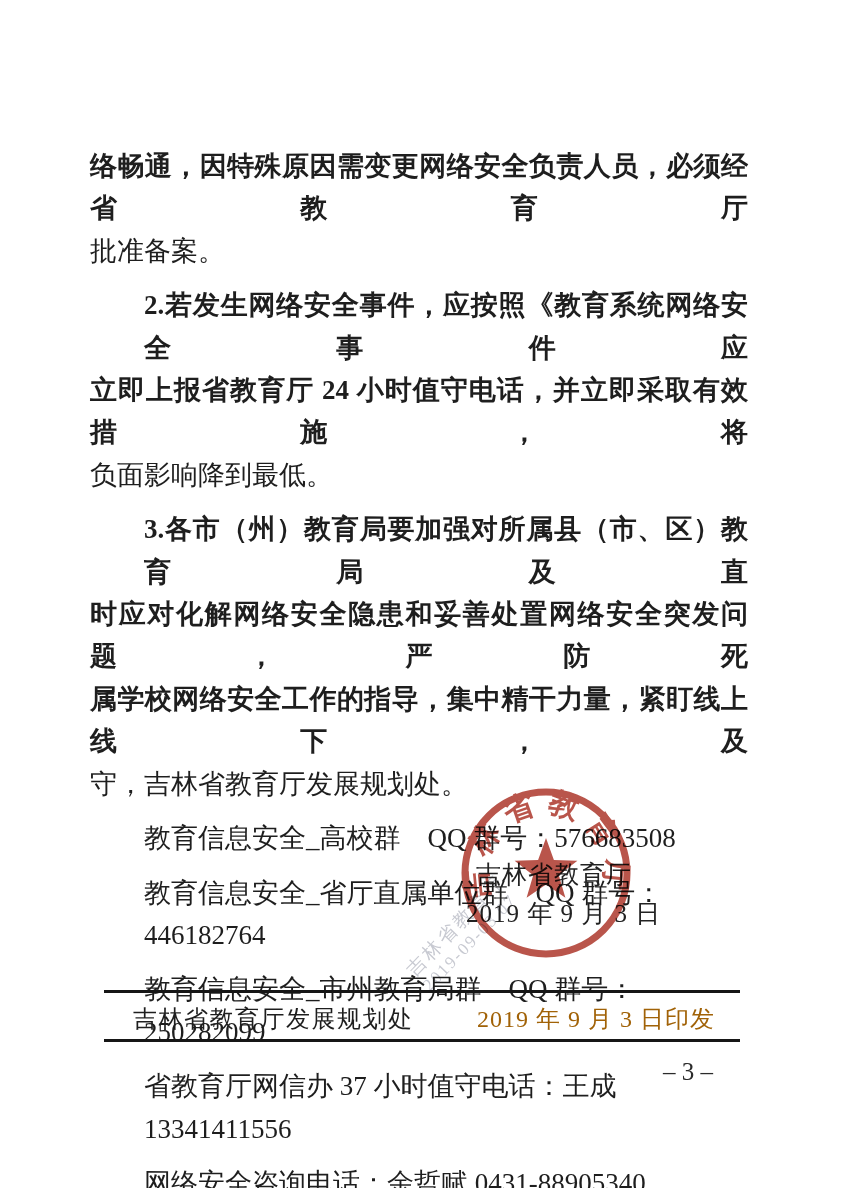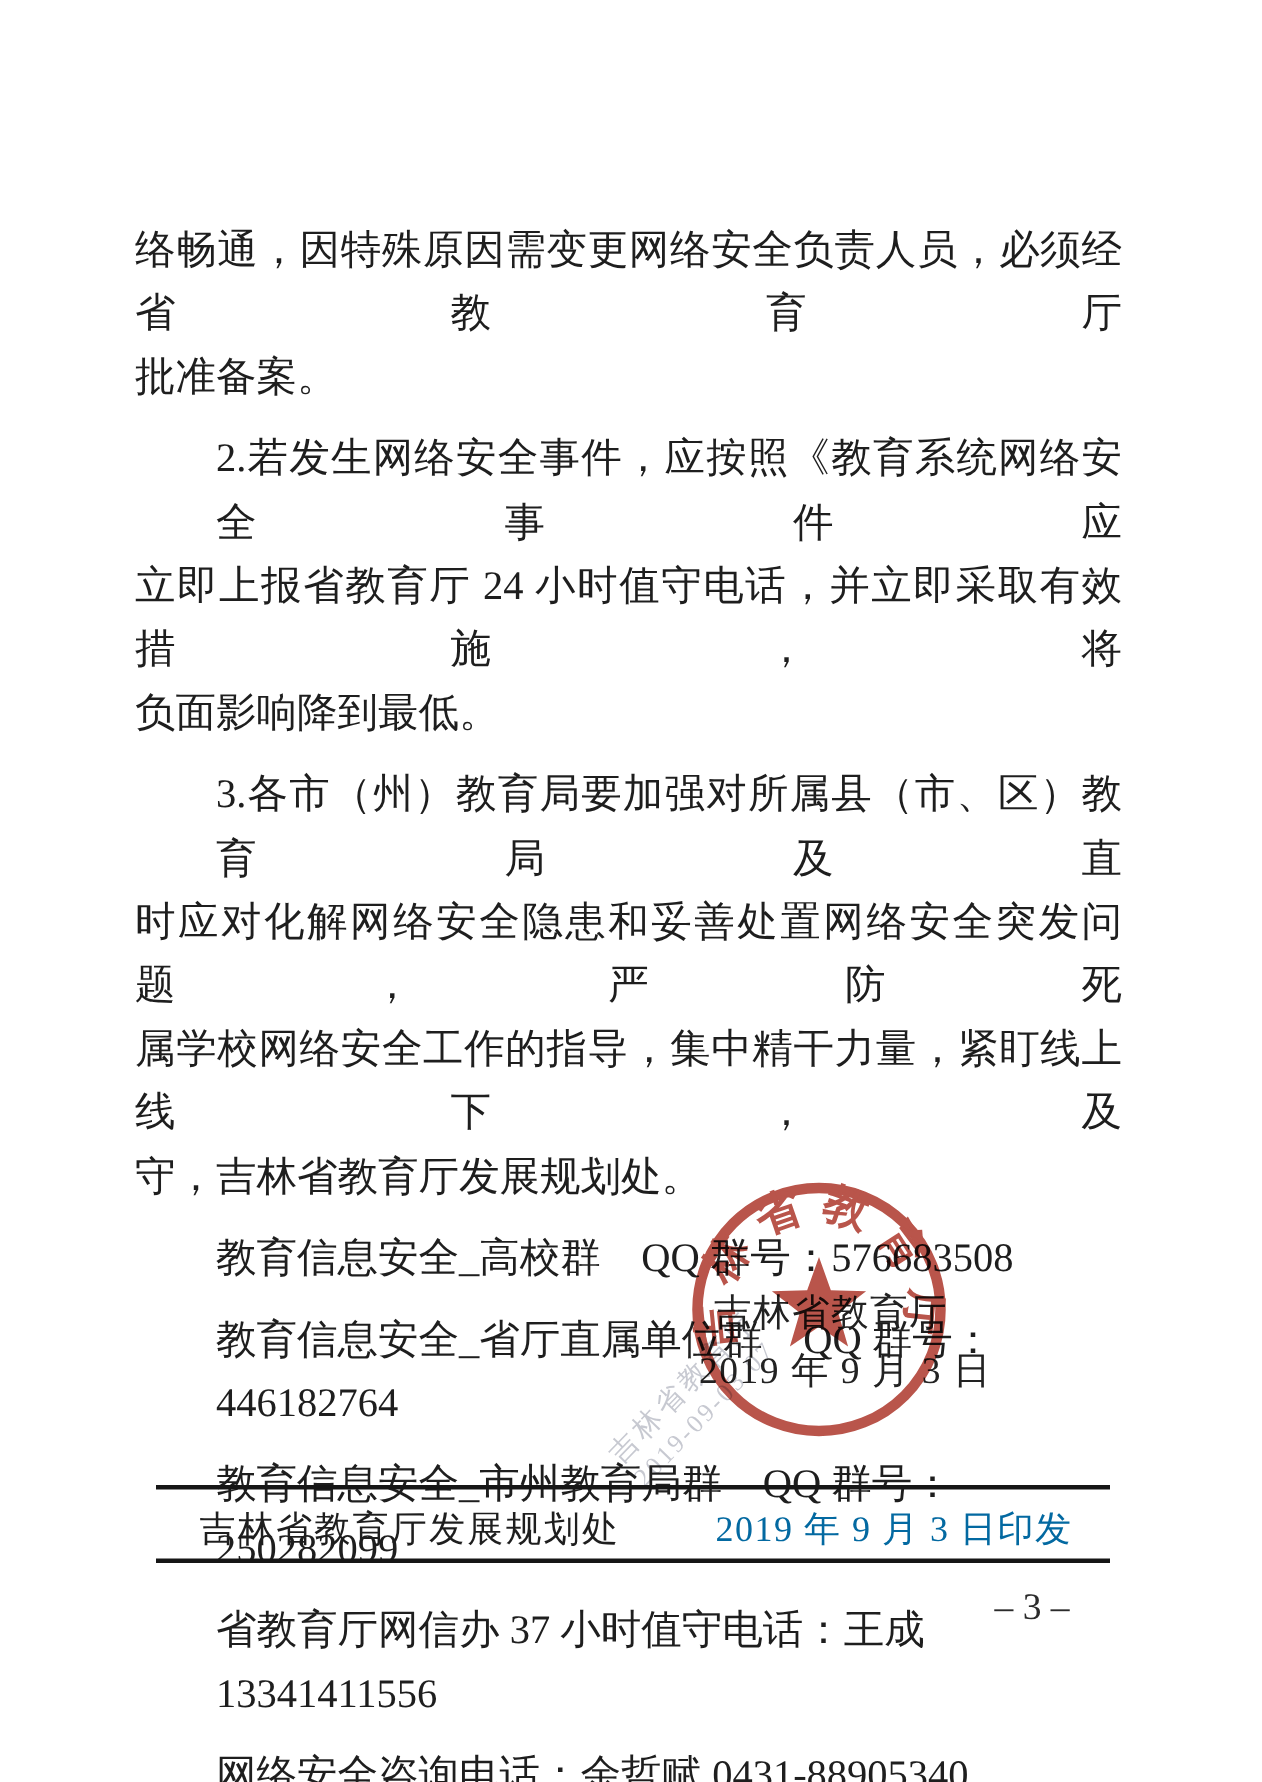--- a/index.html
+++ b/index.html
@@ -12,21 +12,21 @@
     color:#1d1d1d;
   }
   
   .doc-body{
     position:absolute;left:90px;top:145px;width:658px;
     font-size:27px;line-height:42.4px;
     color:#1e1e1e;
   }
   .doc-line{white-space:pre-wrap;}
   .doc-line.indent{padding-left:54px;margin-top:12px;}
-  .doc-line.just{text-align:justify;text-align-last:justify;}
+  .doc-line.just{text-align:justify;text-align-last:justify;font-weight:bold;}
   
   .watermark{
     position:absolute;left:434px;top:952px;
     transform:rotate(-46deg);transform-origin:0 100%;
     color:#a3a6b3;opacity:.6;white-space:nowrap;
     line-height:22px;
   }
   .watermark .wm1{font-size:19px;letter-spacing:3px;}
   .watermark .wm2{font-size:17px;letter-spacing:2px;}
   
@@ -46,21 +46,21 @@
   
   .rule{position:absolute;left:104px;width:636px;height:3px;background:#161616;}
   .rule-top{top:990px;}
   .rule-bottom{top:1039px;}
   .footer-issuer{
     position:absolute;left:133px;top:1003px;
     font-size:24px;letter-spacing:1.5px;white-space:nowrap;color:#1e1e1e;
   }
   .footer-date{
     position:absolute;right:126px;top:1003px;
-    font-size:24px;letter-spacing:1px;white-space:nowrap;color:#0369a1;
+    font-size:24px;letter-spacing:1px;white-space:nowrap;color:#a16207;
   }
   .page-number{
     position:absolute;left:646px;top:1058px;width:84px;
     font-size:25px;text-align:center;color:#2b2b2b;white-space:nowrap;
   }
 </style>
 </head>
 <body>
 
 <div class="page">

